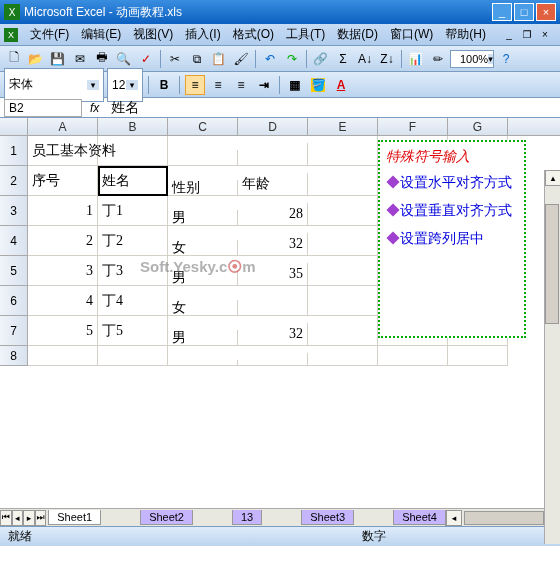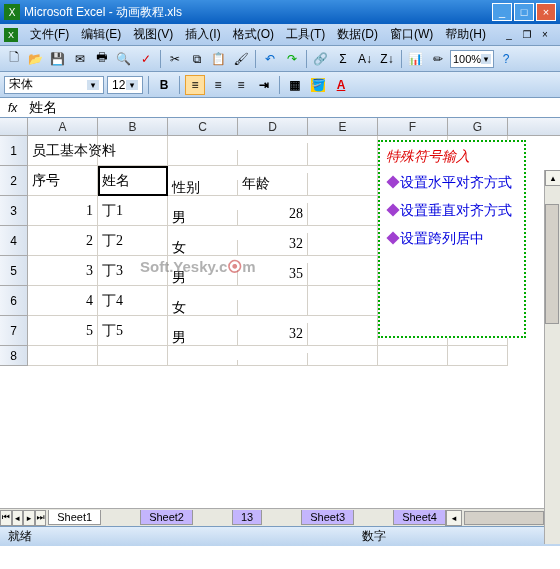--- a/index.html
+++ b/index.html
@@ -9,23 +9,23 @@
 .winbtns { margin-left: auto; display: flex; gap: 2px; }
 .winbtn { width: 20px; height: 18px; background: #4a9ee8; border: 1px solid #fff; display: flex; align-items: center; justify-content: center; color: #fff; font-size: 11px; }
 .menubar { height: 22px; background: linear-gradient(#c7dcf5, #b0cced); display: flex; align-items: center; padding: 0 4px; border-bottom: 1px solid #7a9cc0; }
 .menubar .xicon { width: 14px; height: 14px; background: #1a7b1a; margin-right: 6px; font-size: 9px; color: #fff; display: flex; align-items: center; justify-content: center; }
 .menuitem { padding: 2px 6px; cursor: default; color: #000; }
 .menubar .winbtns2 { margin-left: auto; display: flex; gap: 4px; padding-right: 4px; }
 .winbtn2 { width: 14px; height: 14px; font-size: 10px; color: #000; display: flex; align-items: center; justify-content: center; }
 .toolbar { height: 26px; background: linear-gradient(#dfecfa, #bcd4ee); display: flex; align-items: center; padding: 0 4px; gap: 2px; border-bottom: 1px solid #7a9cc0; }
 .tbtn { width: 20px; height: 20px; display: flex; align-items: center; justify-content: center; font-size: 12px; border: 1px solid transparent; }
 .sep { width: 1px; height: 18px; background: #7a9cc0; margin: 0 2px; }
-.zoom { width: 44px; height: 18px; border: 1px solid #7a9cc0; background: #fff; display: flex; align-items: center; padding: 0 2px; font-size: 11px; }
+.zoom { width: 44px; height: 18px; border: 1px solid #7a9cc0; background: #fff; display: flex; align-items: center; padding: 0 9px; font-size: 11px; }
 .fmtbar { height: 26px; background: linear-gradient(#dfecfa, #bcd4ee); display: flex; align-items: center; padding: 0 4px; gap: 3px; border-bottom: 1px solid #7a9cc0; }
-.fontbox { height: 18px; border: 1px solid #7a9cc0; background: #fff; display: flex; align-items: center; padding: 0 4px; font-size: 12px; }
+.fontbox { height: 18px; border: 1px solid #7a9cc0; background: #fff; display: flex; align-items: center; padding: 16px 4px; font-size: 12px; }
 .fontname { width: 100px; }
 .fontsize { width: 36px; }
 .dd { width: 12px; background: #d0e0f0; text-align: center; font-size: 9px; margin-left: auto; }
 .fbtn { width: 20px; height: 20px; display: flex; align-items: center; justify-content: center; font-weight: bold; border: 1px solid transparent; }
 .fbtn.active { border: 1px solid #e8a030; background: #ffe0a0; }
 .colorbox { width: 14px; height: 14px; }
 .formulabar { height: 20px; background: #fff; display: flex; align-items: center; border-bottom: 1px solid #7a9cc0; }
 .namebox { width: 78px; height: 18px; border: 1px solid #aaa; background: #fff; padding: 0 4px; display: flex; align-items: center; margin-left: 4px; }
 .fx { padding: 0 8px; font-style: italic; }
 .formval { flex: 1; padding: 0 4px; font-size: 14px; font-family: "SimSun"; }
@@ -145,20 +145,23 @@
   <div class="fbtn">▦</div>
   <div class="fbtn">
       <span class="colorbox" style="background:#fc0">🪣</span>
     </div>
   <div class="fbtn">
       <span style="color:#d00;text-decoration:underline">A</span>
     </div>
 </div>
 
 <div class="formulabar">
+  <div class="namebox">
+      <span>B2</span>
+    </div>
   <span class="fx">fx</span>
   <div class="formval">姓名</div>
 </div>
 
 <div class="grid-area">
   <div class="colheads">
     <div class="corner"></div>
     <div class="ch chA">A</div>
     <div class="ch chB">B</div>
     <div class="ch chC">C</div>

